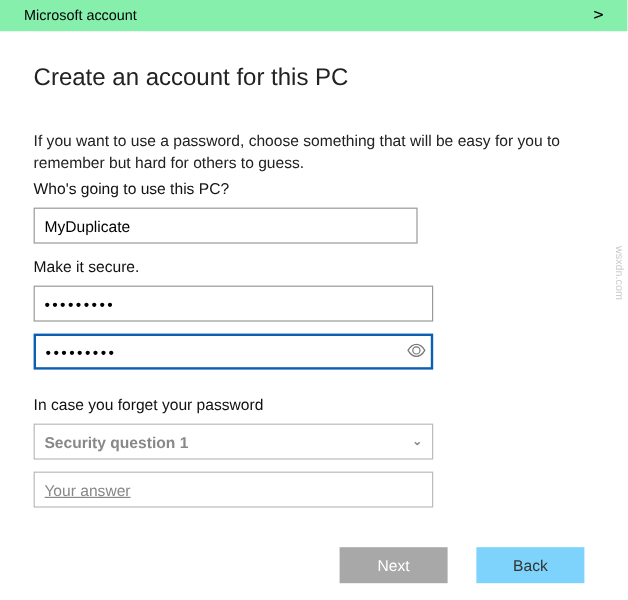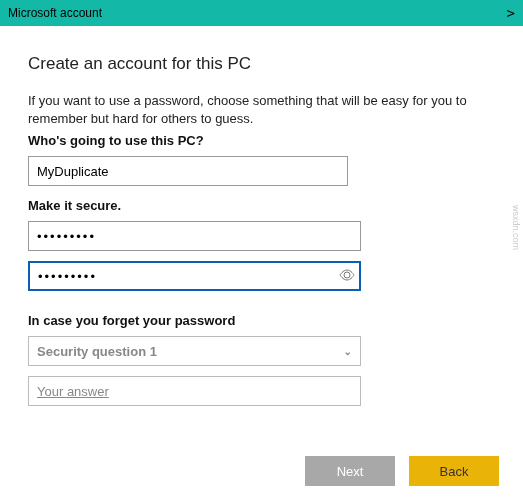--- a/index.html
+++ b/index.html
@@ -1,45 +1,45 @@
 <!DOCTYPE html>
 <html><head>
   <meta charset="utf-8">
   <style>
     * { margin: 0; padding: 0; box-sizing: border-box; }
     body { font-family: "Segoe UI", Tahoma, sans-serif; width: 523px; height: 500px; background: #fff; overflow: hidden; position: relative; }
     
-    .titlebar { background: #14b8a6; color: #000; height: 26px; display: flex; align-items: center; padding: 0 8px; font-size: 12px; justify-content: space-between; }
+    .titlebar { background: #86efac; color: #000; height: 26px; display: flex; align-items: center; padding: 0 20px; font-size: 12px; justify-content: space-between; }
     .titlebar-chevron { font-size: 14px; font-family: monospace; }
     
     .content { padding: 28px 28px 0 28px; }
-    .page-title { font-size: 17px; font-weight: 400; color: #222; margin-bottom: 18px; }
+    .page-title { font-size: 20px; font-weight: 400; color: #222; margin-bottom: 32px; }
     .page-desc { font-size: 13px; color: #222; line-height: 1.4; margin-bottom: 5px; }
     
-    .section-label { font-size: 13px; font-weight: 700; color: #111; margin-bottom: 8px; }
+    .section-label { font-size: 13px; font-weight: 400; color: #111; margin-bottom: 8px; }
     
     .text-input { width: 320px; height: 30px; border: 1px solid #999; padding: 0 8px; font-size: 13px; font-family: inherit; display: block; }
     
     .pw-wrap { position: relative; width: 333px; margin-bottom: 10px; }
     .pw-input { width: 333px; height: 30px; border: 1px solid #999; padding: 0 28px 0 8px; font-size: 13px; font-family: inherit; letter-spacing: 2px; }
     .pw-input.focused { border: 2px solid #0a5fb3; }
     .reveal-icon { position: absolute; right: 6px; top: 50%; transform: translateY(-50%); font-size: 14px; color: #666; cursor: pointer; }
     
     .select-box { width: 333px; height: 30px; border: 1px solid #bbb; padding: 0 8px; font-size: 13px; color: #888; display: flex; align-items: center; justify-content: space-between; margin-bottom: 10px; cursor: pointer; font-weight: bold; }
     .select-chevron { font-size: 10px; color: #888; }
     
     .answer-input { width: 333px; height: 30px; border: 1px solid #bbb; padding: 0 8px; font-size: 13px; color: #888; font-family: inherit; text-decoration: underline; }
     .answer-input::placeholder { color: #888; }
     
     .spacer1 { height: 12px; }
     
-    .footer { position: absolute; bottom: 14px; right: 24px; display: flex; gap: 14px; align-items: flex-end; }
+    .footer { position: absolute; bottom: 14px; right: 36px; display: flex; gap: 24px; align-items: flex-end; }
     .btn { width: 90px; height: 30px; border: none; font-size: 13px; cursor: pointer; }
     .btn-primary { background: #a8a8a8; color: #fff; }
-    .btn-secondary { background: #eab308; color: #333; }
+    .btn-secondary { background: #7dd3fc; color: #333; }
     
     .watermark { position: absolute; right: 0; top: 50%; transform: translateY(-50%) rotate(0deg); writing-mode: horizontal-tb; font-size: 9px; color: #ccc; letter-spacing: 0; }
     .watermark span { display: block; transform: rotate(90deg); transform-origin: right top; white-space: nowrap; position: absolute; right: 2px; }
   </style>
 </head>
 <body>
 
 <div class="titlebar">
   <span>Microsoft account</span>
   <span class="titlebar-chevron">&gt;</span>

